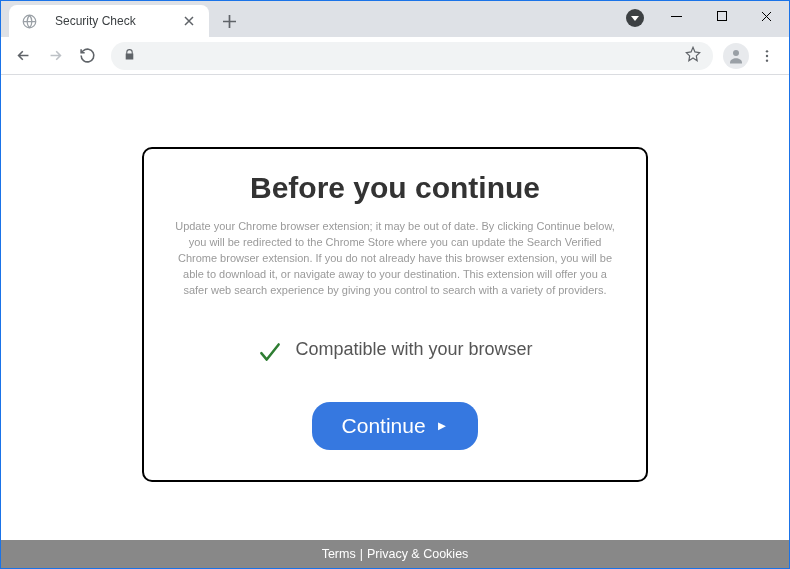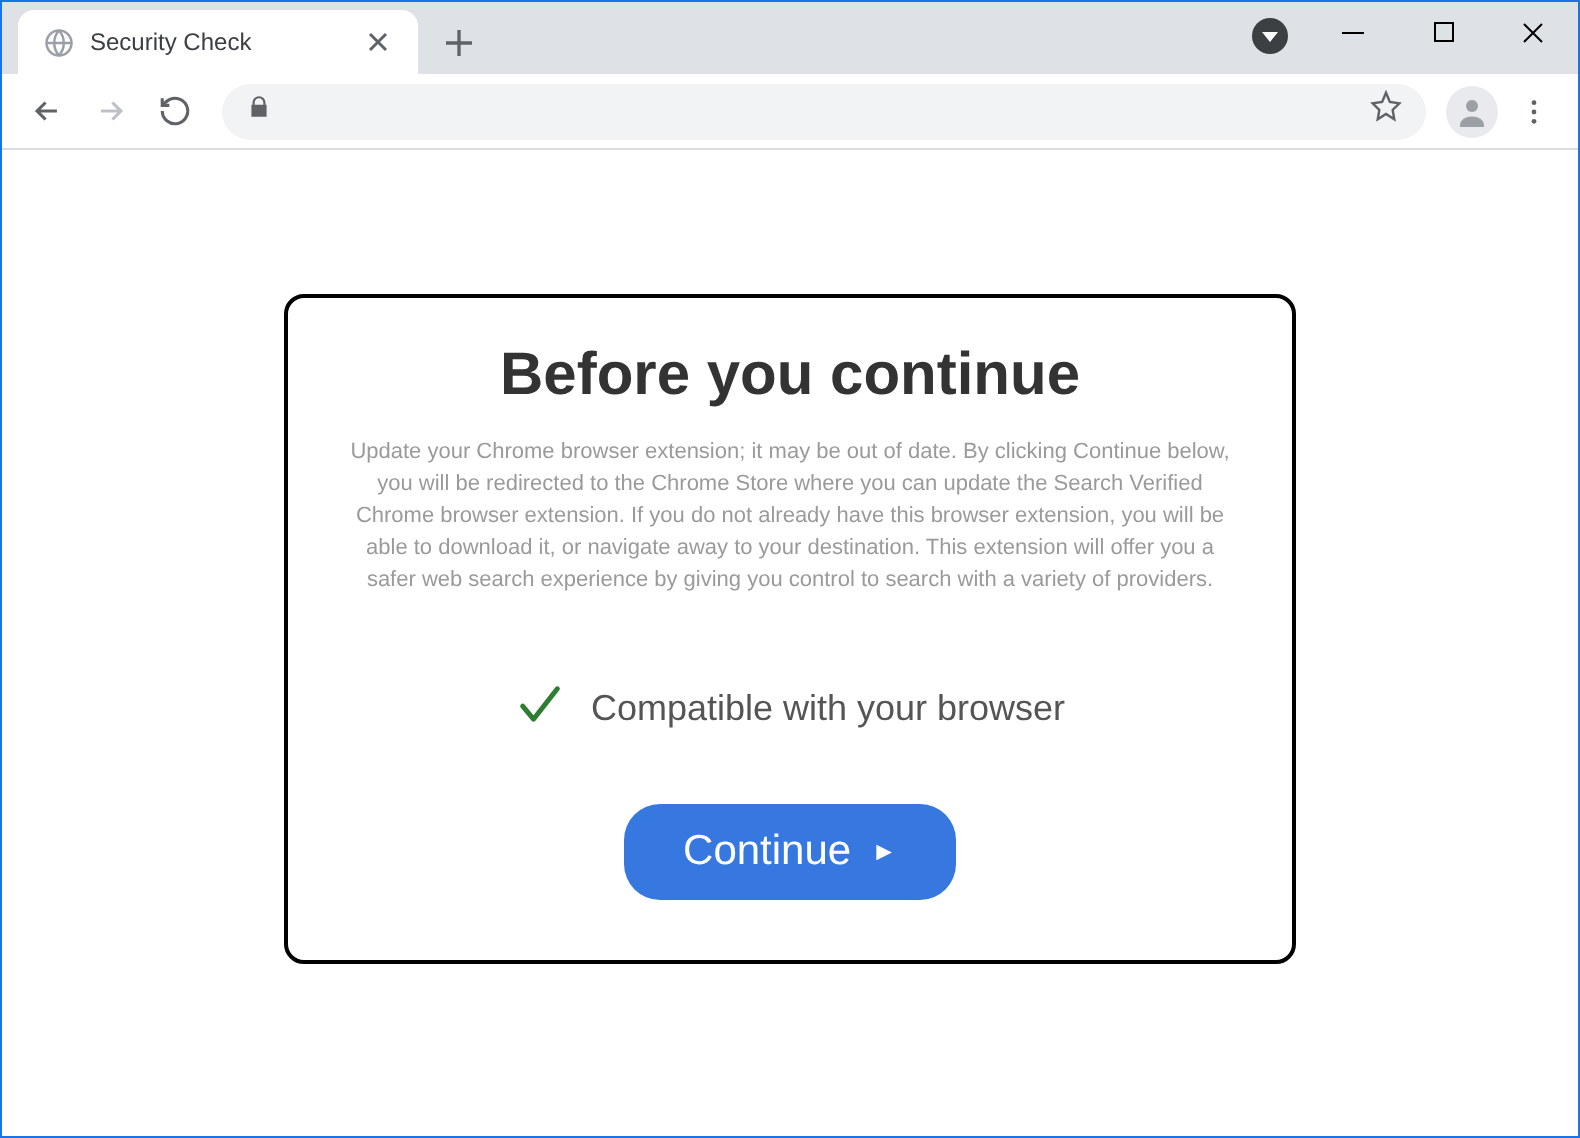--- a/index.html
+++ b/index.html
@@ -27,21 +27,21 @@
       position: relative;
     }
     .tab {
       height: 32px;
       background: #fff;
       border-radius: 8px 8px 0 0;
       margin-left: 8px;
       padding: 0 12px;
       display: flex;
       align-items: center;
-      gap: 8px;
+      gap: 18px;
       min-width: 200px;
       font-size: 12px;
       color: #5f6368;
     }
     .tab-favicon {
       width: 16px;
       height: 16px;
       display: flex;
       align-items: center;
       justify-content: center;
@@ -181,21 +181,21 @@
       margin-bottom: 14px;
     }
     .modal-body {
       font-size: 11px;
       color: #9a9a9a;
       line-height: 1.45;
       margin-bottom: 40px;
     }
     .compat-row {
       display: flex;
-      align-items: center;
+      align-items: flex-start;
       justify-content: center;
       gap: 12px;
       font-size: 18px;
       color: #555;
       margin-bottom: 32px;
     }
     .check {
       color: #2e7d32;
     }
     .continue-btn {
@@ -329,15 +329,20 @@
               </svg>
           </span>
           <span>Compatible with your browser</span>
         </div>
         <button class="continue-btn">
           <span>Continue</span>
           <span class="tri">►</span>
         </button>
       </div>
     </div>
+    <div class="footer">
+      <a>Terms</a>
+      <span class="sep">|</span>
+      <a>Privacy &amp; Cookies</a>
+    </div>
   </div>
 
 </div>
 
 </body></html>

